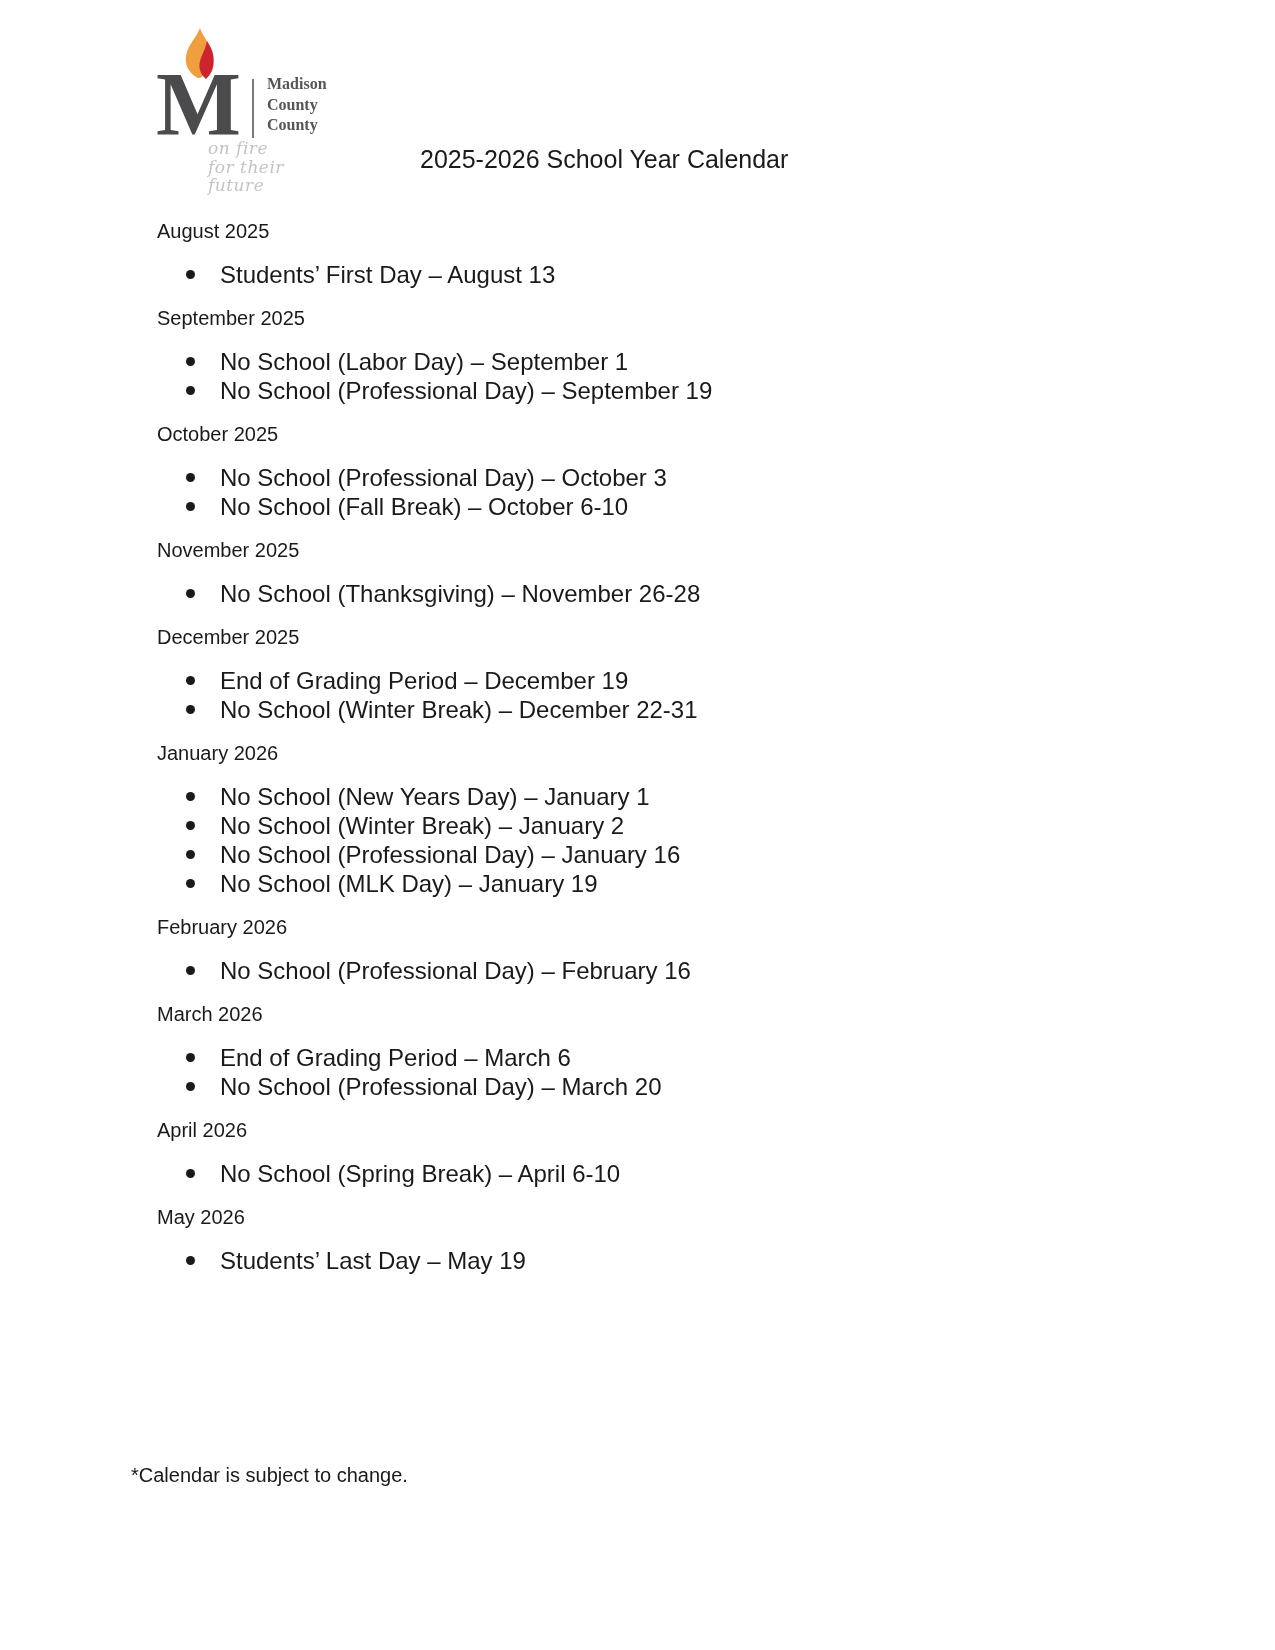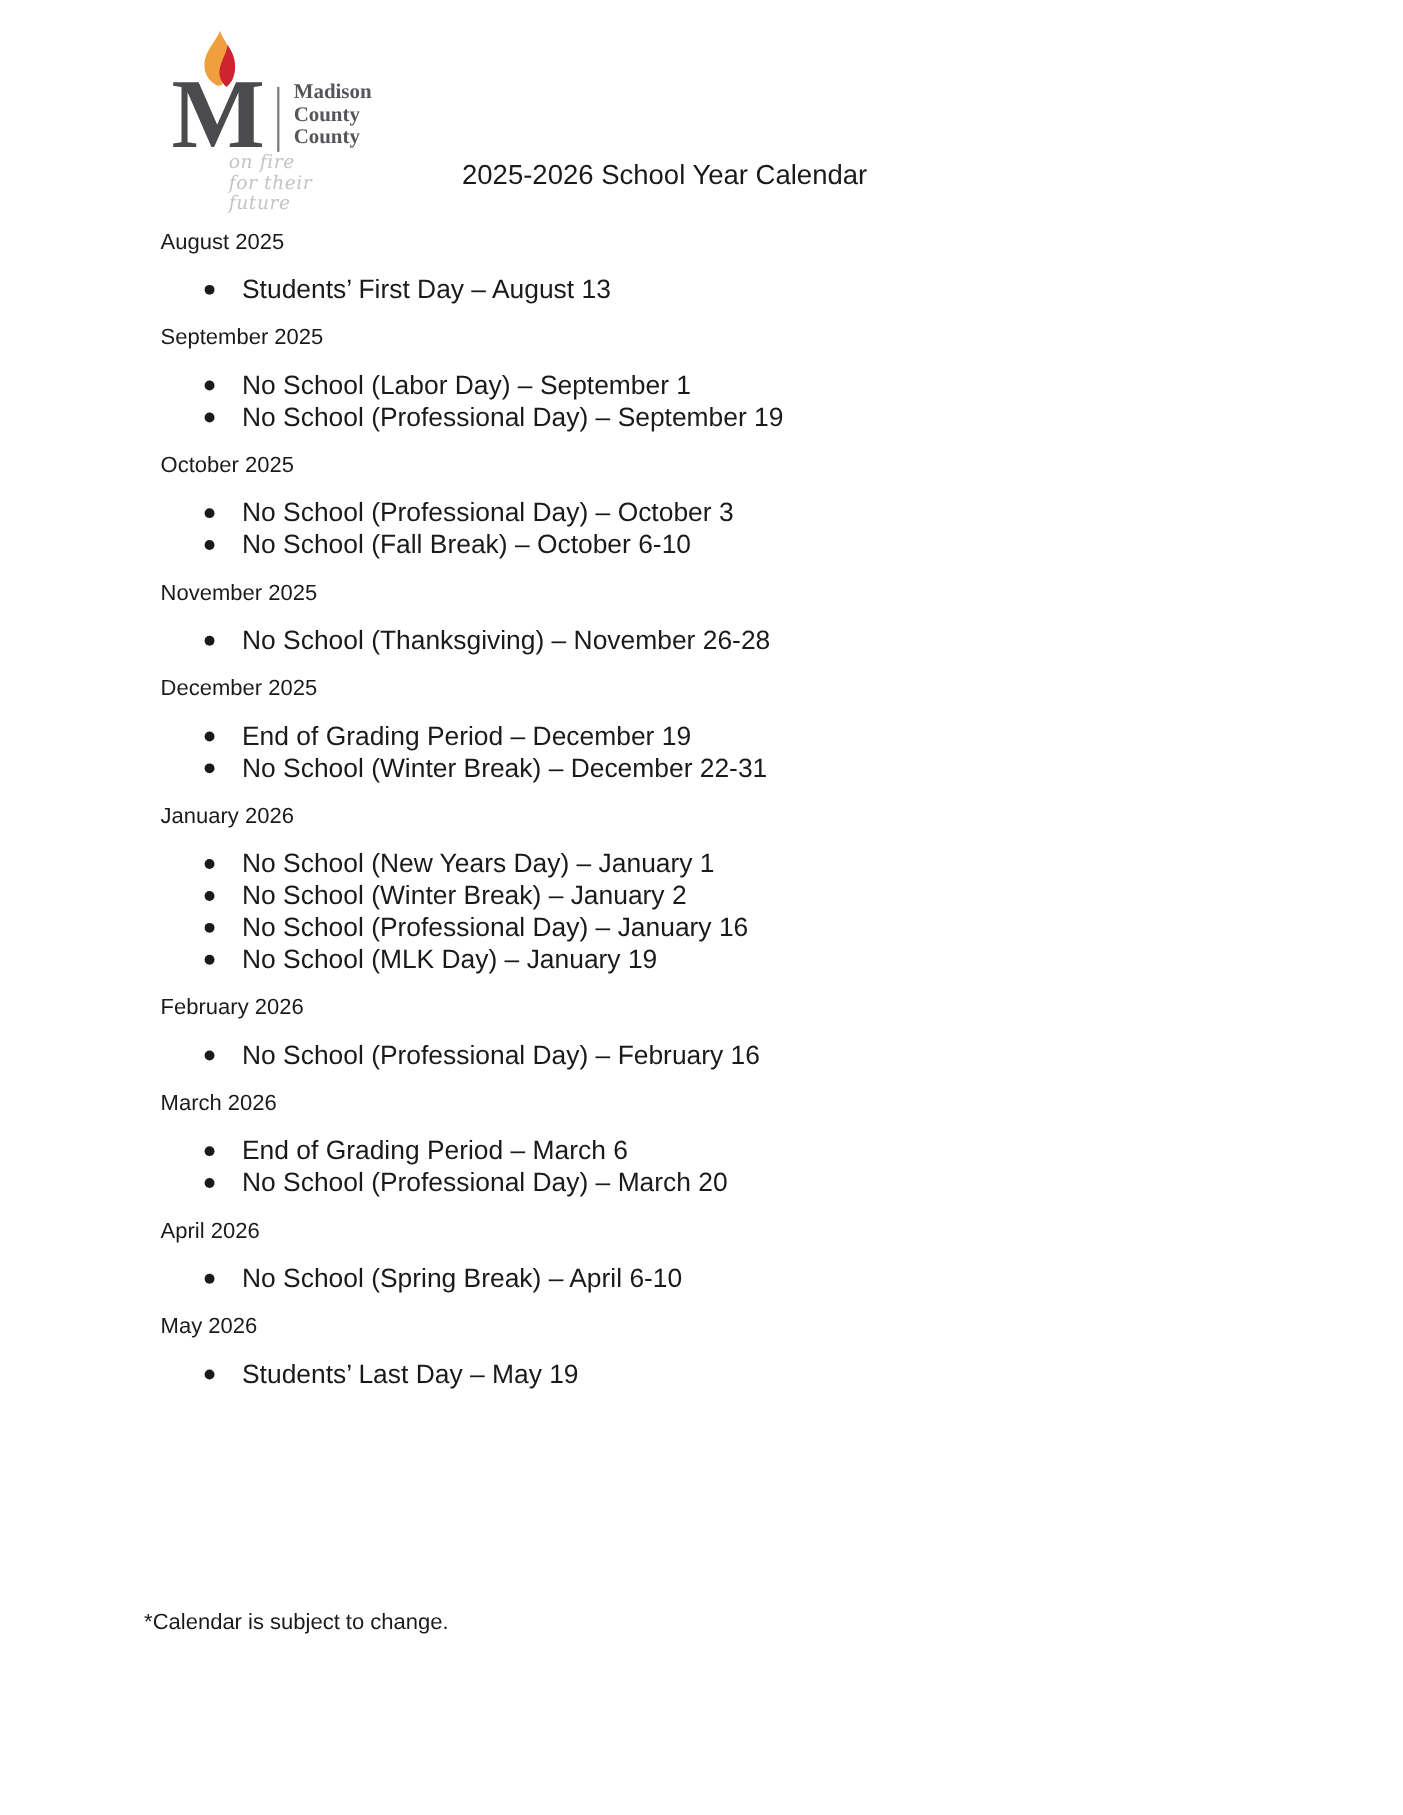--- a/index.html
+++ b/index.html
@@ -45,21 +45,21 @@
     width: 2px;
     height: 59px;
     background: var(--divider-gray, #77787B);
   }
   .org-name {
     position: absolute;
     left: 267px;
     top: 74px;
     font-family: "Liberation Serif", serif;
     font-weight: bold;
-    font-size: 19px;
+    font-size: 16px;
     line-height: 20.5px;
     color: var(--org-text-gray, #54565A);
   }
   .tagline {
     position: absolute;
     left: 208px;
     top: 139px;
     font-family: "DejaVu Serif", serif;
     font-style: italic;
     font-size: 17px;
@@ -81,21 +81,21 @@
   }
 
   
   .content {
     position: absolute;
     left: 145px;
     top: 205px;
     width: 960px;
   }
   .month-heading {
-    margin: 1px;
+    margin: 12px;
     font-size: 20px;
     font-weight: normal;
     line-height: 29px;
     color: #1a1a1a;
   }
   .event-list {
     list-style: none;
     margin: 14px 0 15px 0;
     padding: 0;
   }

